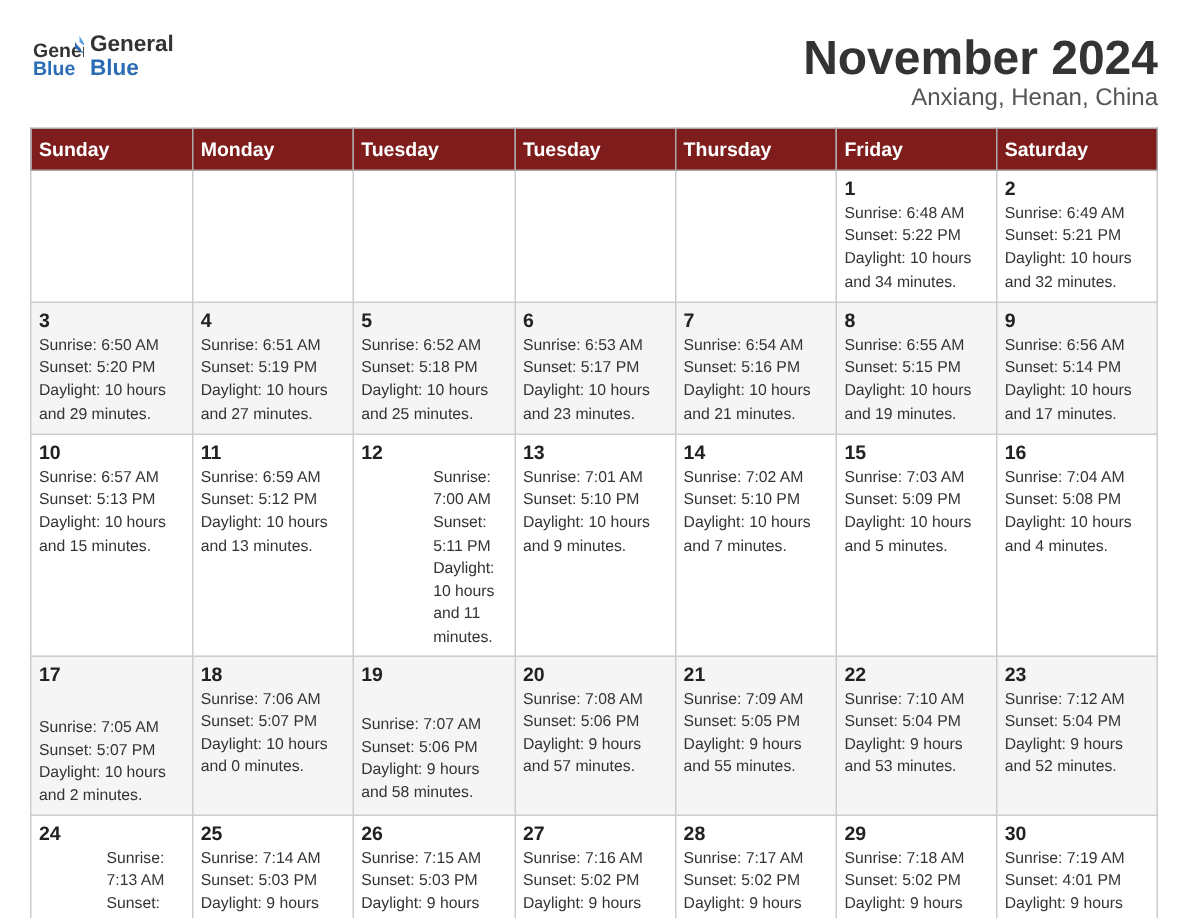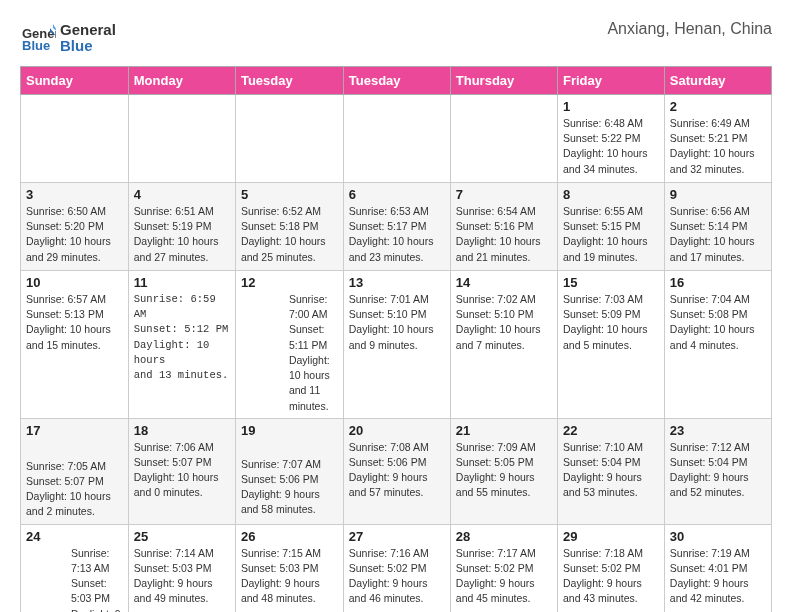--- a/index.html
+++ b/index.html
@@ -36,21 +36,21 @@
     .location-title {
       font-size: 16px;
       color: #555;
     }
     .calendar-table {
       width: 100%;
       border-collapse: collapse;
       font-size: 11px;
     }
     .calendar-table th {
-      background: #ec4899;
+      background: #7f1d1d;
       color: #fff;
       text-align: left;
       padding: 6px 5px;
       font-size: 13px;
       border: 1px solid #aaa;
     }
     .calendar-table td {
       border: 1px solid #ccc;
       vertical-align: top;
       padding: 4px 5px;
@@ -90,20 +90,21 @@
       <text x="2" y="30" font-size="13" font-weight="bold" fill="#2a6db5">Blue</text>
       <polygon points="30,8 36,16 30,12" fill="#2a6db5"></polygon>
       <polygon points="33,4 38,12 33,8" fill="#5aa0e0"></polygon>
     </svg>
     <div style="display:flex;flex-direction:column;line-height:1.1;">
       <span style="font-size:15px;font-weight:bold;color:#333;">General</span>
       <span style="font-size:15px;font-weight:bold;color:#2a6db5;">Blue</span>
     </div>
   </div>
   <div class="title-area">
+    <div class="month-title">November 2024</div>
     <div class="location-title">Anxiang, Henan, China</div>
   </div>
 </div>
 
 <table class="calendar-table">
   <thead>
     <tr id="weekday-header">
     <th>Sunday</th>
         <th>Monday</th>
         <th>Tuesday</th>
@@ -189,21 +190,21 @@
       <tr class="week-row">
         <td>
           <span class="day-num">10</span>
           <div class="day-detail" style="white-space: pre-line;">Sunrise: 6:57 AM
 Sunset: 5:13 PM
 Daylight: 10 hours
 and 15 minutes.</div>
         </td>
         <td>
           <span class="day-num">11</span>
-          <div class="day-detail" style="white-space: pre-line; font-family: Liberation Mono, monospace;">Sunrise: 6:59 AM
+          <div class="day-detail" style="white-space: pre-line;">Sunrise: 6:59 AM
 Sunset: 5:12 PM
 Daylight: 10 hours
 and 13 minutes.</div>
         </td>
         <td>
           <span class="day-num">12</span>
           <div class="day-detail" style="white-space: pre-line; margin-left: 48px;">Sunrise: 7:00 AM
 Sunset: 5:11 PM
 Daylight: 10 hours
 and 11 minutes.</div>

